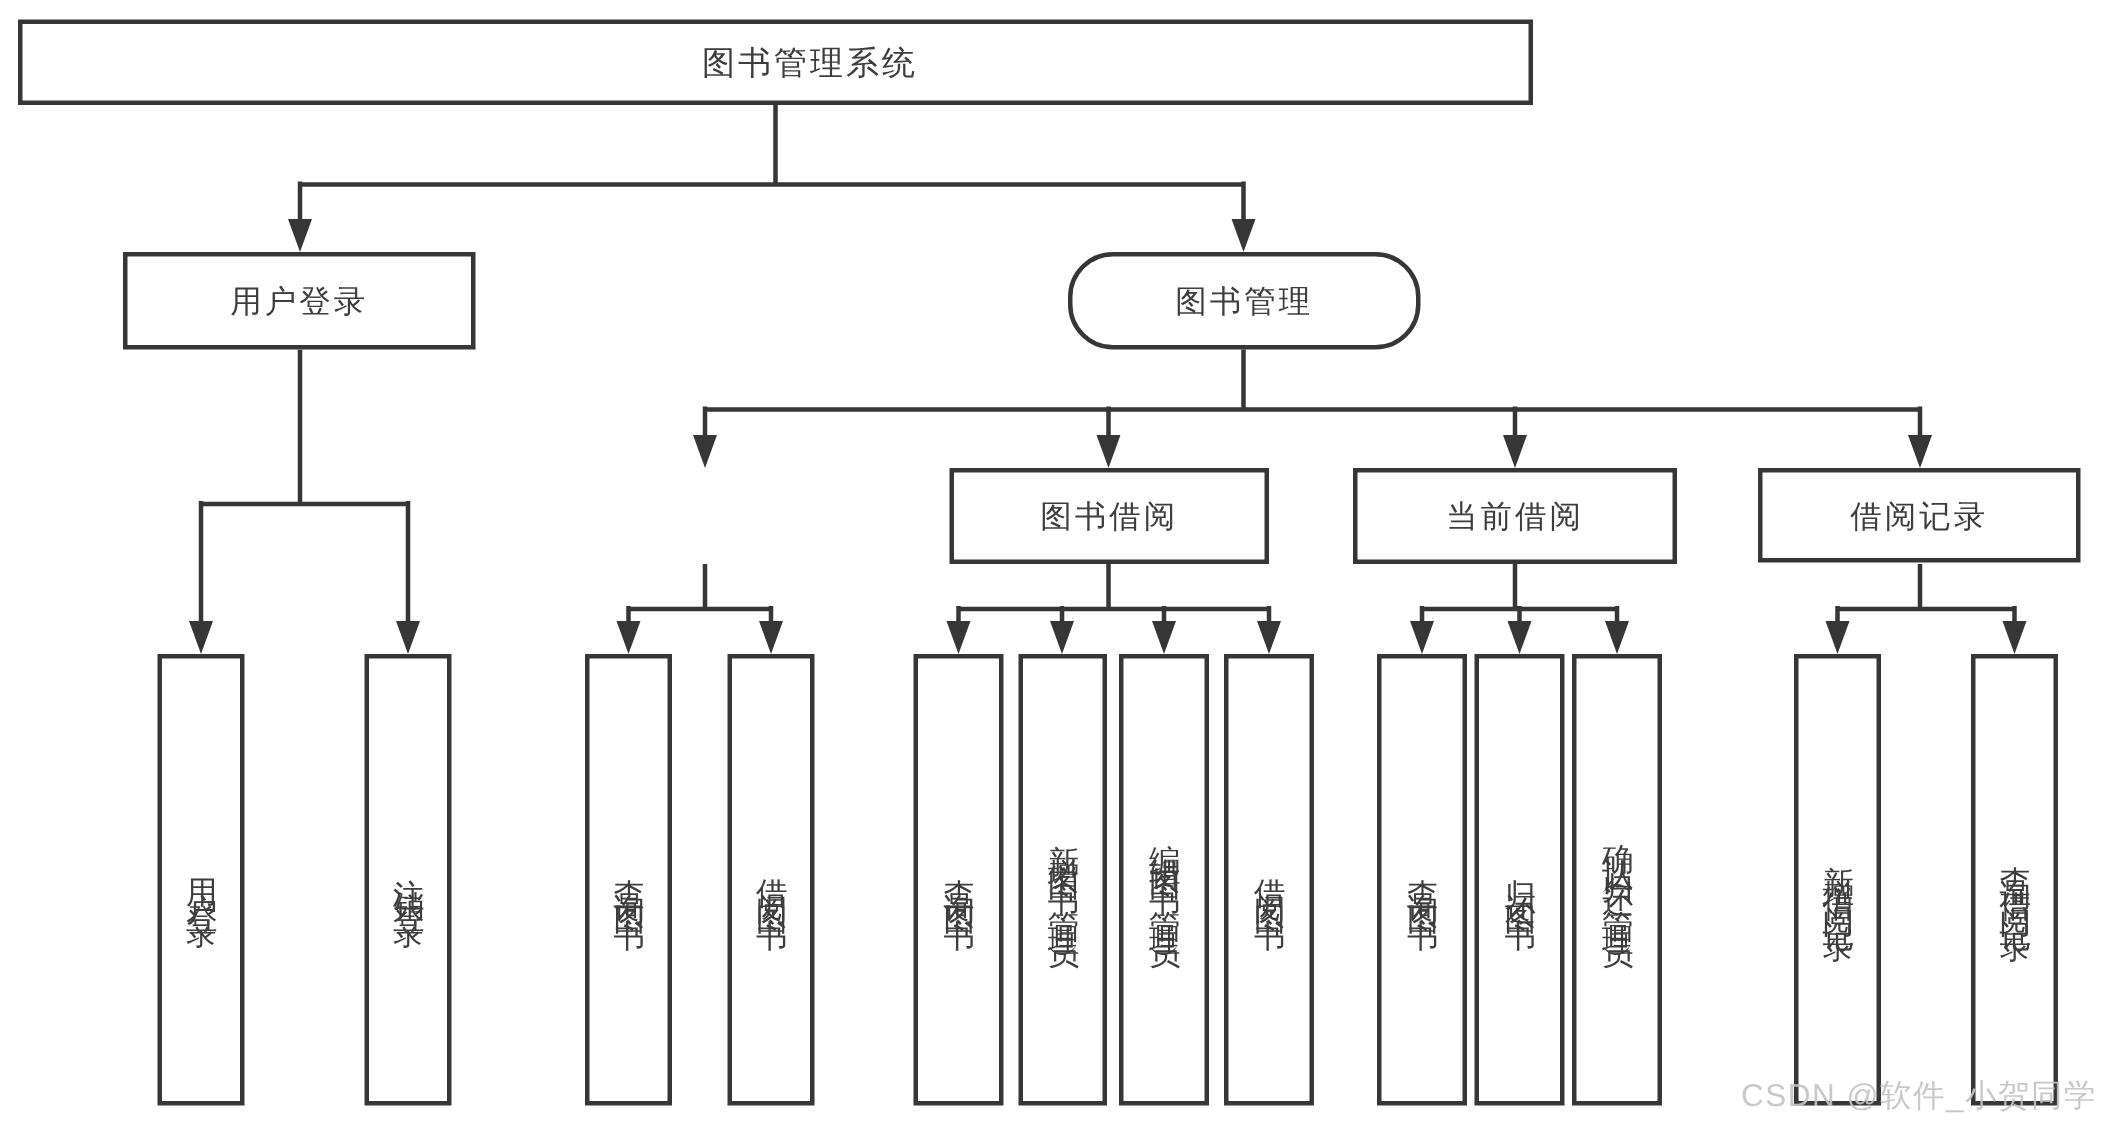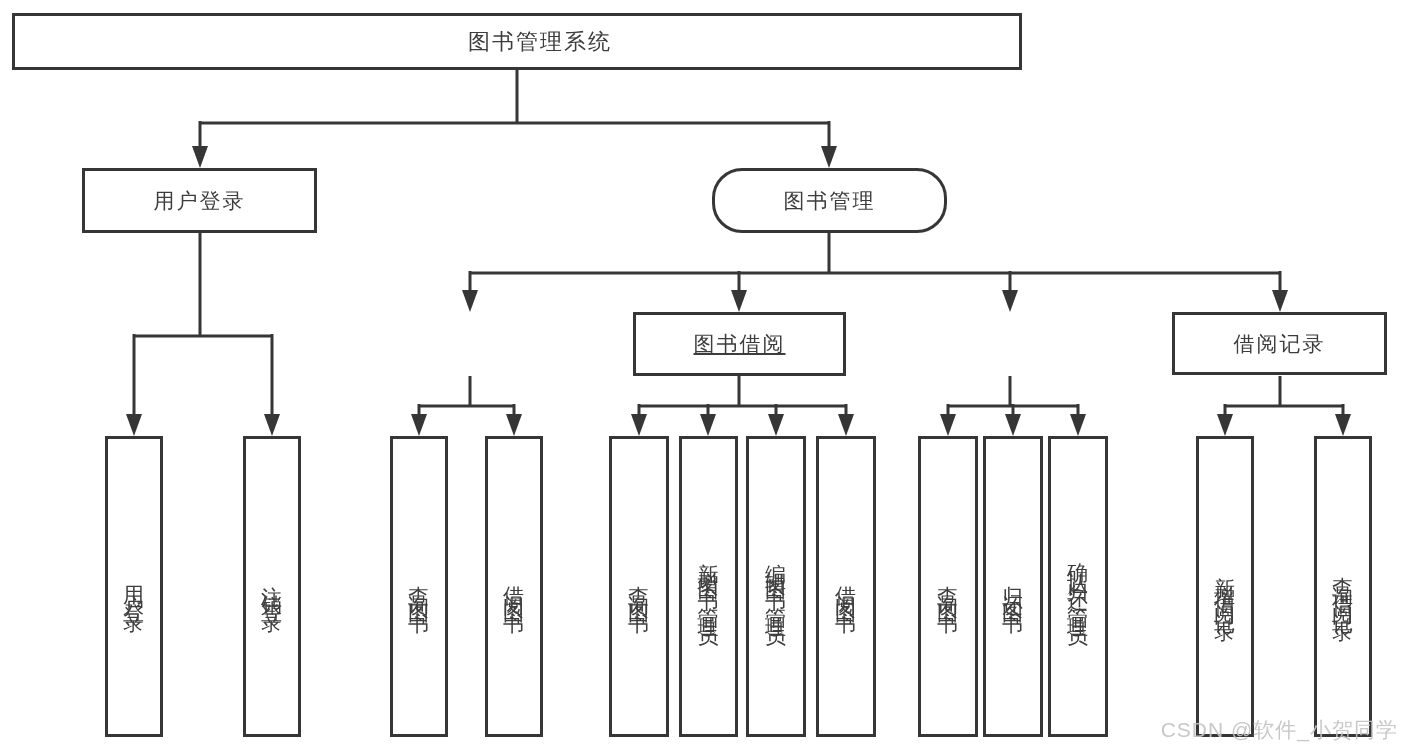--- a/index.html
+++ b/index.html
@@ -93,21 +93,22 @@
       <polygon points="1217,414 1233,414 1225,436"></polygon>
       <polygon points="1335,414 1351,414 1343,436"></polygon>
     </g>
   </svg>
 
   <div class="node root-box" style="left:12px; top:13px; width:1010px; height:57px;padding-left:46px;">图书管理系统</div>
 
   <div class="node" style="left:82px; top:168px; width:235px; height:65px;">用户登录</div>
   <div class="node" style="left:712px; top:168px; width:235px; height:65px;border-radius:30px;">图书管理</div>
 
-  <div class="node" style="left:633px; top:312px; width:213px; height:64px;text-decoration:underline;">图书借阅</div>
+  <div class="node" style="left:633px; top:312px; width:213px; height:64px;">图书借阅</div>
+  <div class="node" style="left:902px; top:312px; width:216px; height:64px;">当前借阅</div>
   <div class="node" style="left:1172px; top:312px; width:215px; height:63px;">借阅记录</div>
 
   <div class="node leaf" style="left:105px; top:436px; width:58px; height:301px;">
     <span class="vtext">用户登录</span>
   </div>
   <div class="node leaf" style="left:243px; top:436px; width:58px; height:301px;">
     <span class="vtext">注销登录</span>
   </div>
 
   <div class="node leaf" style="left:390px; top:436px; width:58px; height:301px;">

